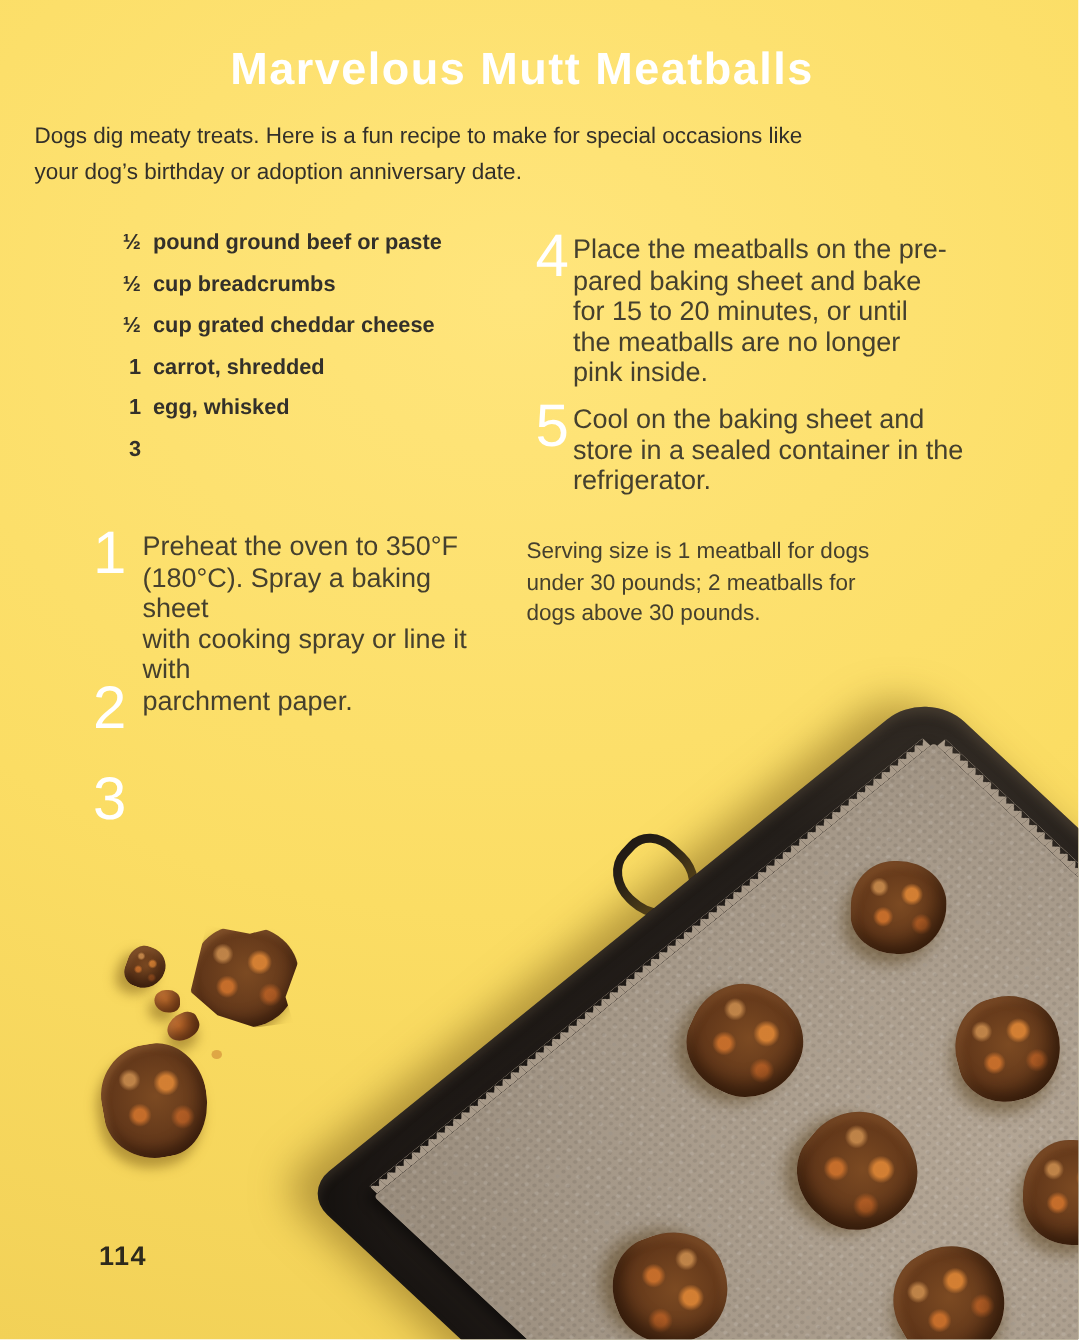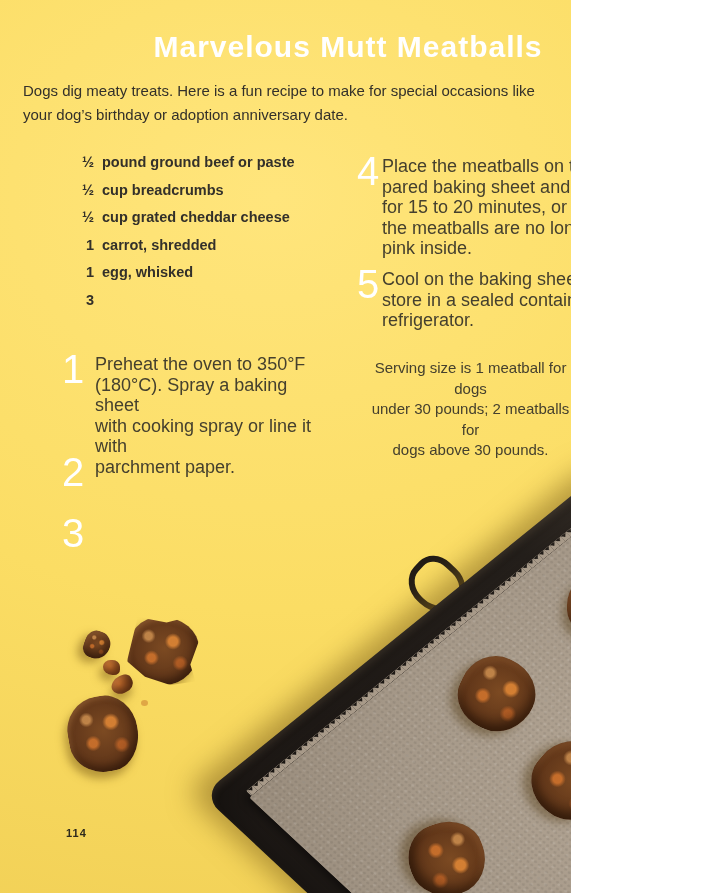--- a/index.html
+++ b/index.html
@@ -1,17 +1,17 @@
 <!DOCTYPE html>
 <html><head>
 <meta charset="utf-8">
 <style>
   html,body { margin:0; padding:0; }
   .page {
-    position:relative; width:571px; height:893px; overflow:hidden;
+    position:relative; width:719px; height:893px; overflow:hidden;
     background: radial-gradient(ellipse 950px 750px at 48% 22%, #ffe57c 0%, #fbdd64 55%, #f2d157 100%);
     font-family:"Liberation Sans", sans-serif;
     color:#45402e;
   }
   .title {
     position:absolute; top:30px; left:0; width:696px; margin:0;
     text-align:center; font-size:30px; font-weight:bold; letter-spacing:1px;
     color:#ffffff;
   }
   .intro {
@@ -30,26 +30,26 @@
   }
   .left-col .step-num  { width:33px; }
   .right-col.step .step-num, .step.right-col .step-num { width:25px; }
   .step-text { font-size:18px; line-height:20.5px; white-space:pre-line; padding-top:2px; color:#45402e; }
   #step-1 { left:62px;  top:352px; width:272px; }
   #step-2 { left:62px;  top:455px; width:272px; }
   #step-3 { left:62px;  top:516px; width:272px; }
   #step-4 { left:357px; top:154px; width:300px; }
   #step-5 { left:357px; top:267px; width:300px; }
   .serving {
-    position:absolute; left:370px; top:358px; margin:0;
-    font-size:15px; line-height:20.5px; white-space:pre-line; color:#45402e;text-align:center;
+    position:absolute; left:351px; top:358px; margin:0;
+    font-size:15px; line-height:20.5px; white-space:pre-line; color:#45402e;
   }
   .page-number {
     position:absolute; left:66px; top:827px;
-    font-size:11px; font-weight:bold; letter-spacing:1px; color:#2e2a1c;
+    font-size:18px; font-weight:bold; letter-spacing:1px; color:#2e2a1c;
   }
 
   
   .photo { position:absolute; inset:0; pointer-events:none; }
 
   .tray {
     position:absolute; left:618px; top:458px; width:640px; height:530px;
     transform-origin:0 0; transform: rotate(43deg) skewX(-8deg);
     background: linear-gradient(150deg, #433a31 0%, #2b2520 16%, #241e1a 45%, #1c1815 100%);
     border-radius: 34px 22px 22px 22px;

